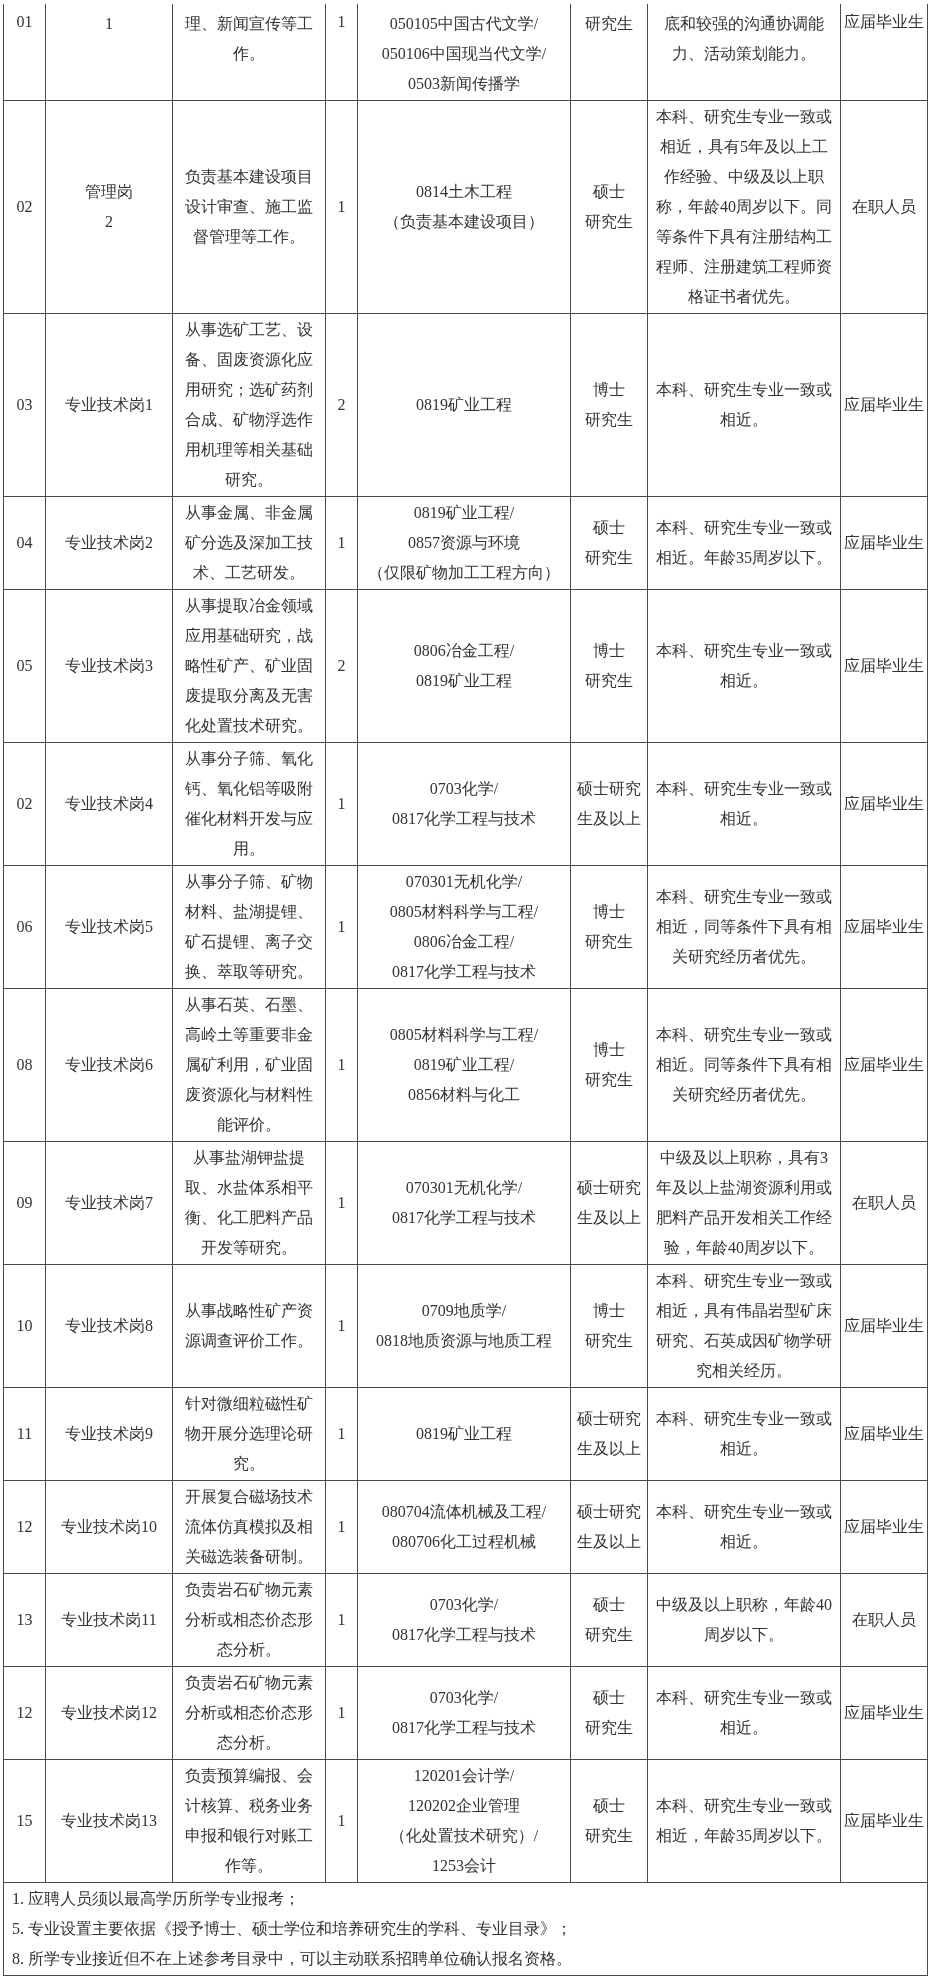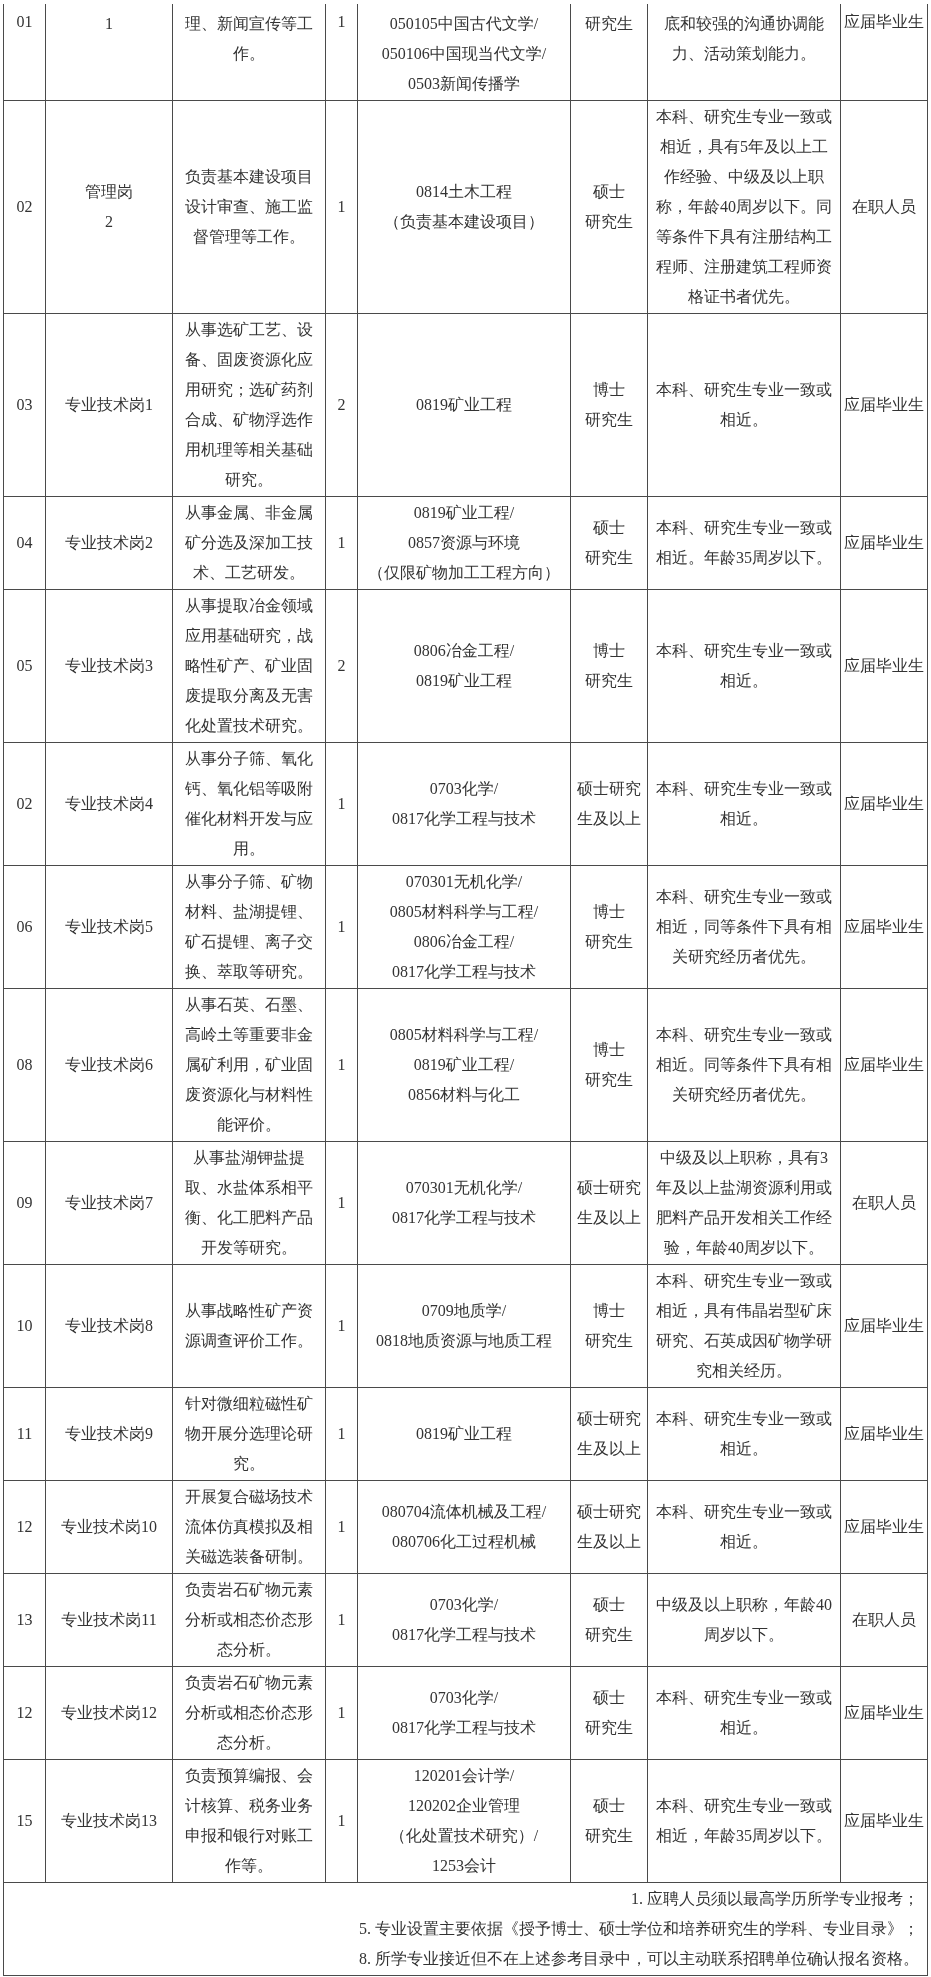--- a/index.html
+++ b/index.html
@@ -9,21 +9,21 @@
   td{border:1px solid #4a4a4a;vertical-align:middle;text-align:center;
      font-size:16px;line-height:30px;padding:1px 2px;overflow:hidden;}
   tr:first-child td{border-top:none;}
   .cell{white-space:pre-line;}
   
   .row-cut td{vertical-align:top;}
   .row-cut .win{height:94px;overflow:hidden;}
   .row-cut .win .cell.clip{margin-top:-26px;}
   .row-cut .win .cell.top{margin-top:2px;}
   
-  .notes-td{text-align:right;padding:1px 8px;}
+  .notes-td{text-align:left;padding:1px 8px;}
   .notes-td .note-line{white-space:pre-line;line-height:30px;}
 </style>
 </head>
 <body>
 
 <div class="page">
   <table>
     <colgroup>
       <col style="width:42px">
         <col style="width:127px">

